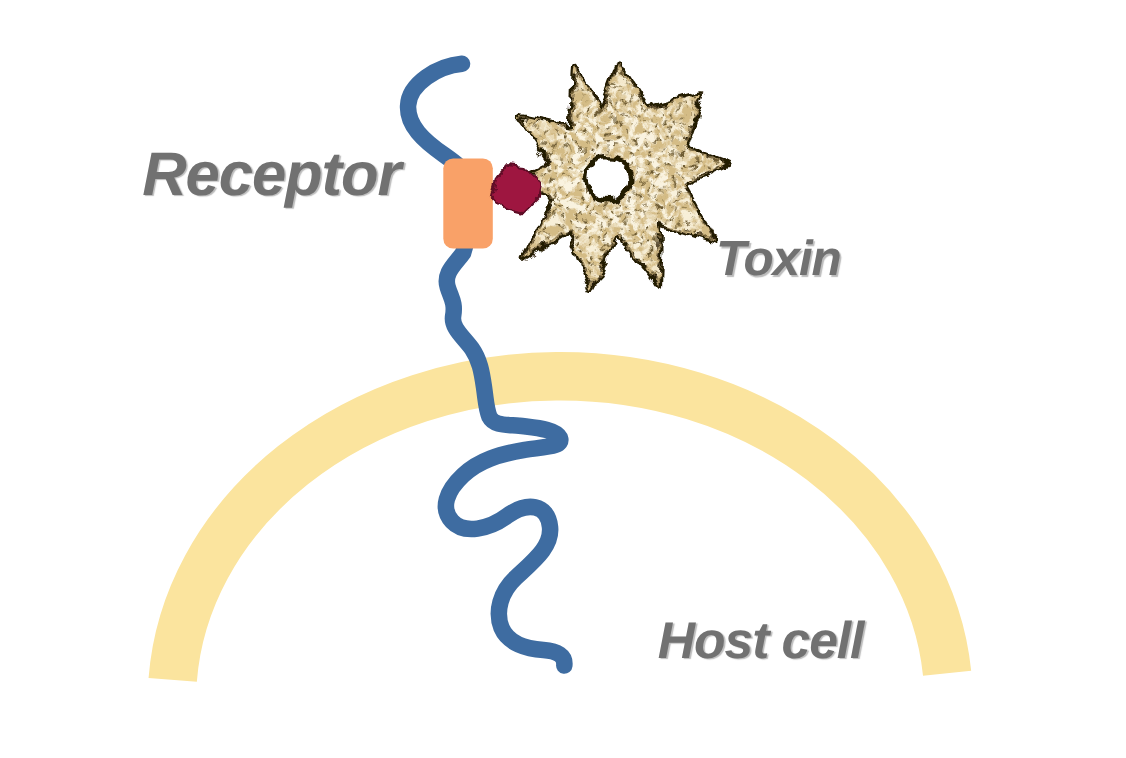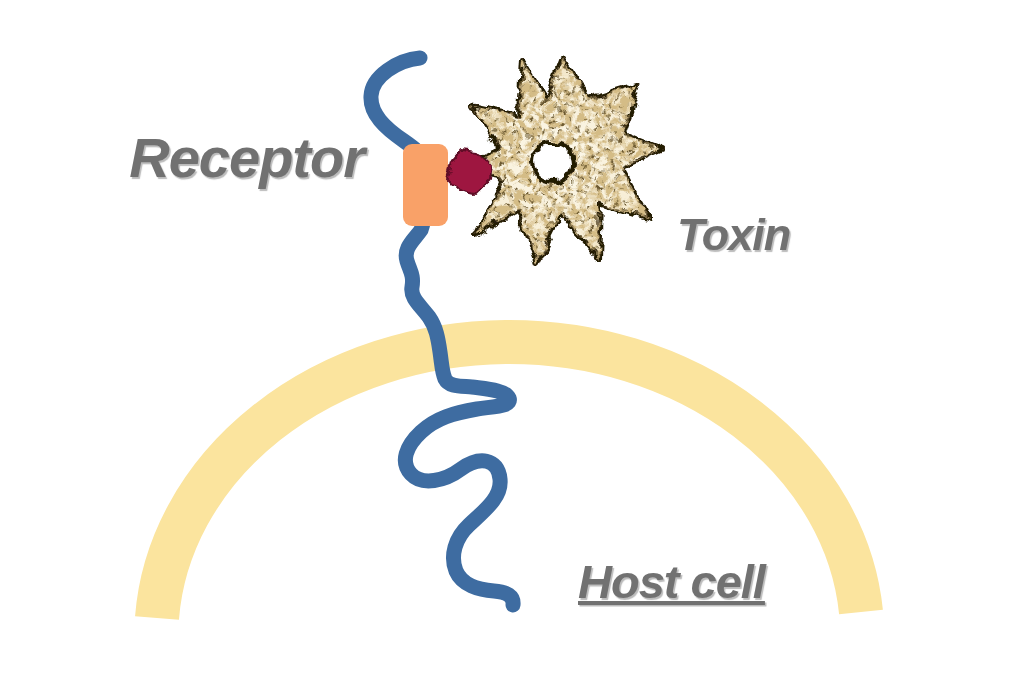--- a/index.html
+++ b/index.html
@@ -21,22 +21,22 @@
     font-style: italic;
     font-weight: bold;
     color: #717171;
     letter-spacing: -1px;
     line-height: 1;
     white-space: nowrap;
     text-shadow: 1.5px 1.5px 1px rgba(175,175,175,0.85);
     user-select: none;
   }
   #label-receptor { top: 130px; right: 660px; font-size: 56px; }
-  #label-toxin    { top: 212px; left: 651px; font-size: 45px; margin-left: 26px; }
-  #label-hostcell { top: 558px; left: 578px; font-size: 47px; text-decoration: underline; }
+  #label-toxin    { top: 212px; left: 651px; font-size: 45px; }
+  #label-hostcell { top: 558px; left: 598px; font-size: 47px; }
 </style>
 </head>
 <body>
 
 <div class="stage">
 
   <svg class="diagram-svg" viewBox="0 0 1024 689" xmlns="http://www.w3.org/2000/svg">
     <defs>
       <path id="blobPath" d="M563,55 L591,99 L640,84 L623,133 L664,149 L621,168 L649,219
         L601,203 L599,261 L561,213 L536,264 L517,209 L477,237 L503,180 L451,171

